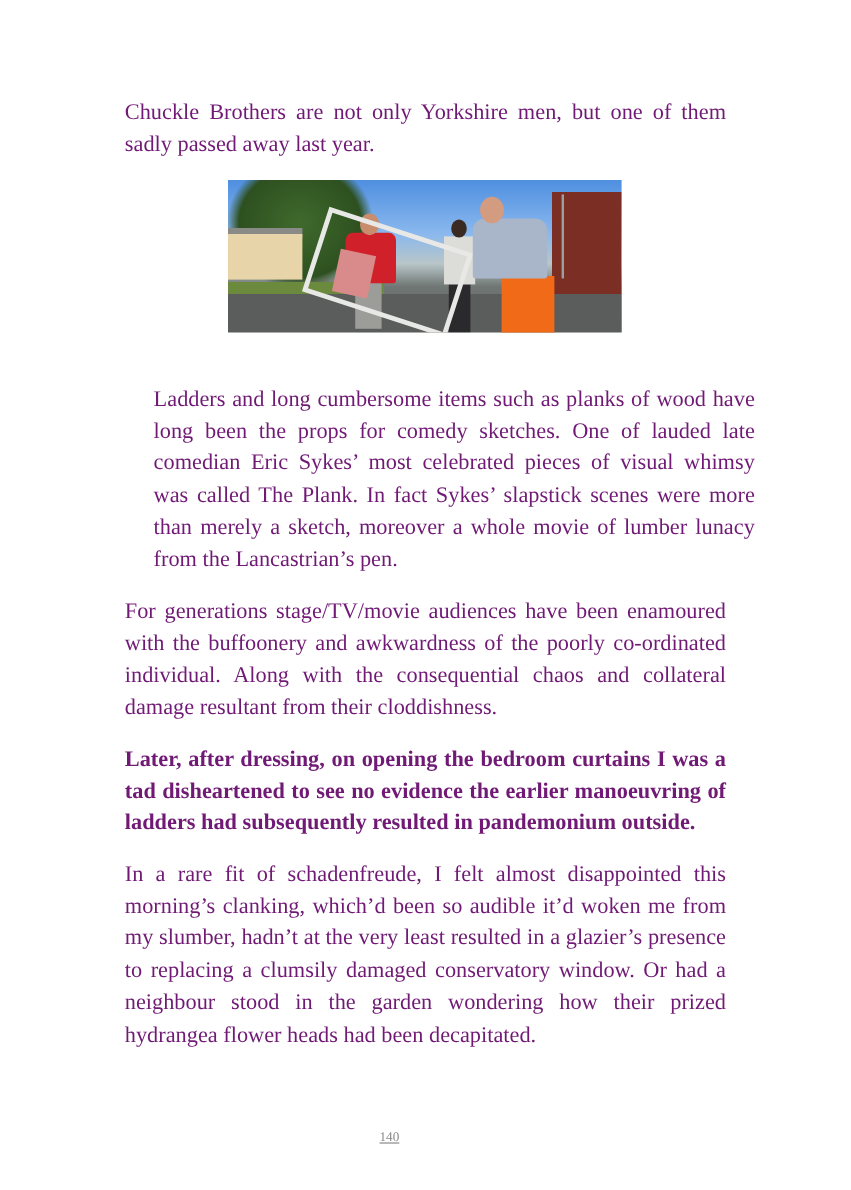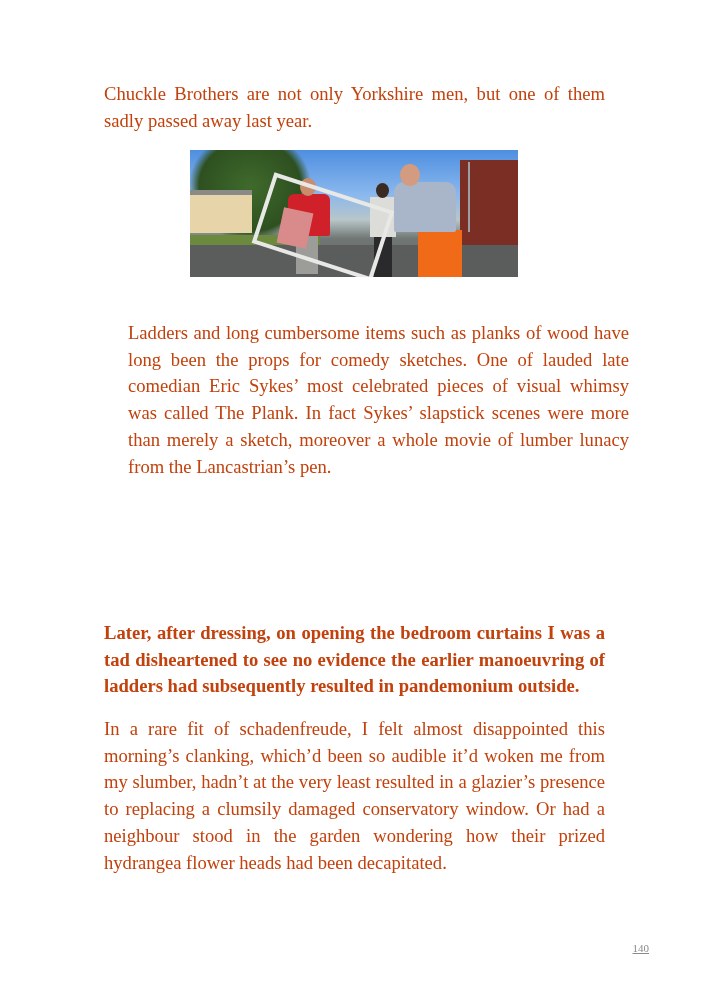--- a/index.html
+++ b/index.html
@@ -5,21 +5,21 @@
     html, body { margin: 0; padding: 0; background: #ffffff; }
     body { width: 709px; height: 992px; position: relative; overflow: hidden; }
     .page { position: absolute; left: 0; top: 0; width: 709px; height: 992px; background: #fff; }
     .para {
       position: absolute;
       left: 104px;
       width: 501px;
       font-family: "Liberation Serif", serif;
       font-size: 18.6px;
       line-height: 26.7px;
-      color: #c2410c;
+      color: #701a75;
       text-align: justify;
       margin: 0;
     }
     .photo {
       position: absolute;
       left: 190px; top: 150px;
       width: 328px; height: 127px;
       overflow: hidden;
       background: linear-gradient(180deg, #4f8fe0 0%, #8ab8ee 35%, #b8c6c8 55%, #6f7673 70%, #5d6460 100%);
     }
@@ -41,21 +41,21 @@
     .photo .man2 .head { position:absolute; left:10px; top:0; width:20px; height:22px; background:#d39b80; border-radius:50%; }
     .photo .man2 .body { position:absolute; left:4px; top:18px; width:62px; height:50px; background:#a9b6c9; border-radius:10px 10px 2px 2px; }
     .photo .man2 .legs { position:absolute; left:28px; top:66px; width:44px; height:50px; background:#f06a18; }
     .photo .frame { position:absolute; left:70px; top:40px; width:118px; height:66px; border:4px solid #e8e8e6; transform: rotate(18deg); }
     .photo .sign { position:absolute; left:90px; top:60px; width:30px; height:36px; background:#d98b8b; transform: rotate(12deg); }
     .photo .lamp { position:absolute; left:278px; top:12px; width:2px; height:70px; background:#9aa0a4; }
     .page-number {
       position: absolute;
       left: 0; width: 649px;
       top: 942px;
-      text-align: right;
+      text-align: center;
       font-family: "Liberation Serif", serif;
       font-size: 11px;
       color: #8a8a8a;
       text-decoration: underline;
     }
   </style>
 </head>
 <body>
 
 <div class="page">
@@ -84,19 +84,20 @@
     <div class="frame"></div>
     <div class="man2">
         <div class="legs"></div>
         <div class="body"></div>
         <div class="head"></div>
       </div>
   </div>
 
   <p class="para" style="top:320px;margin-left:24px;">Ladders and long cumbersome items such as planks of wood have long been the props for comedy sketches. One of lauded late comedian Eric Sykes’ most celebrated pieces of visual whimsy was called The Plank. In fact Sykes’ slapstick scenes were more than merely a sketch, moreover a whole movie of lumber lunacy from the Lancastrian’s pen.</p>
 
+  <p class="para" style="top:497px;">For generations stage/TV/movie audiences have been enamoured with the buffoonery and awkwardness of the poorly co-ordinated individual. Along with the consequential chaos and collateral damage resultant from their cloddishness.</p>
 
   <p class="para" style="top:620px;font-weight:bold;">Later, after dressing, on opening the bedroom curtains I was a tad disheartened to see no evidence the earlier manoeuvring of ladders had subsequently resulted in pandemonium outside.</p>
 
   <p class="para" style="top:716px;">In a rare fit of schadenfreude, I felt almost disappointed this morning’s clanking, which’d been so audible it’d woken me from my slumber, hadn’t at the very least resulted in a glazier’s presence to replacing a clumsily damaged conservatory window. Or had a neighbour stood in the garden wondering how their prized hydrangea flower heads had been decapitated.</p>
 
   <div class="page-number">140</div>
 </div>
 
 </body></html>

